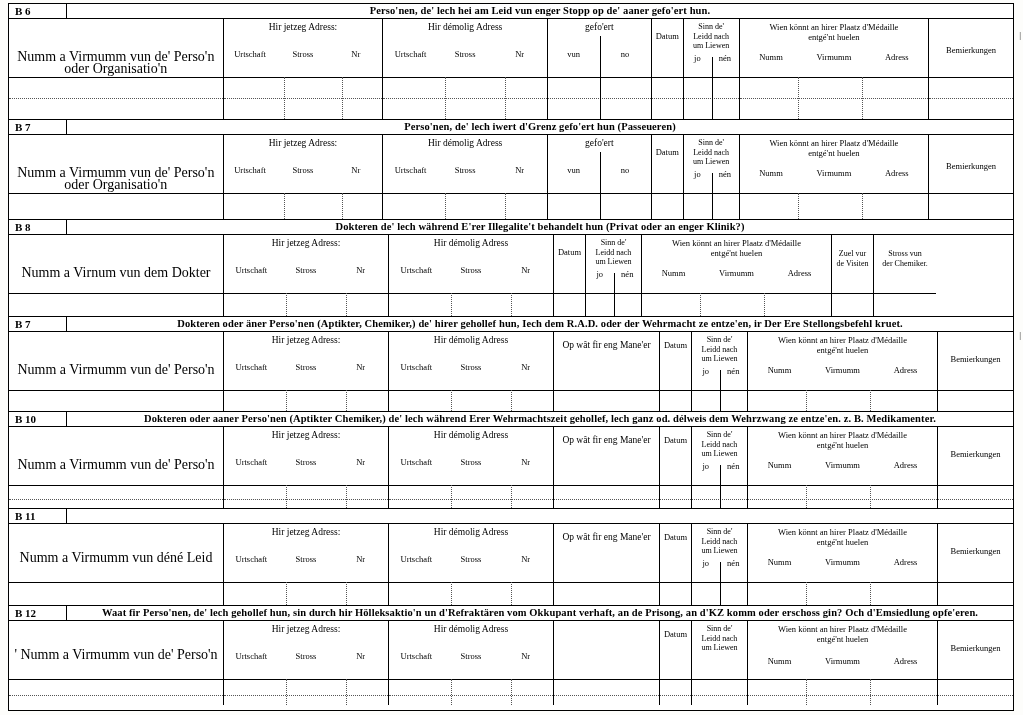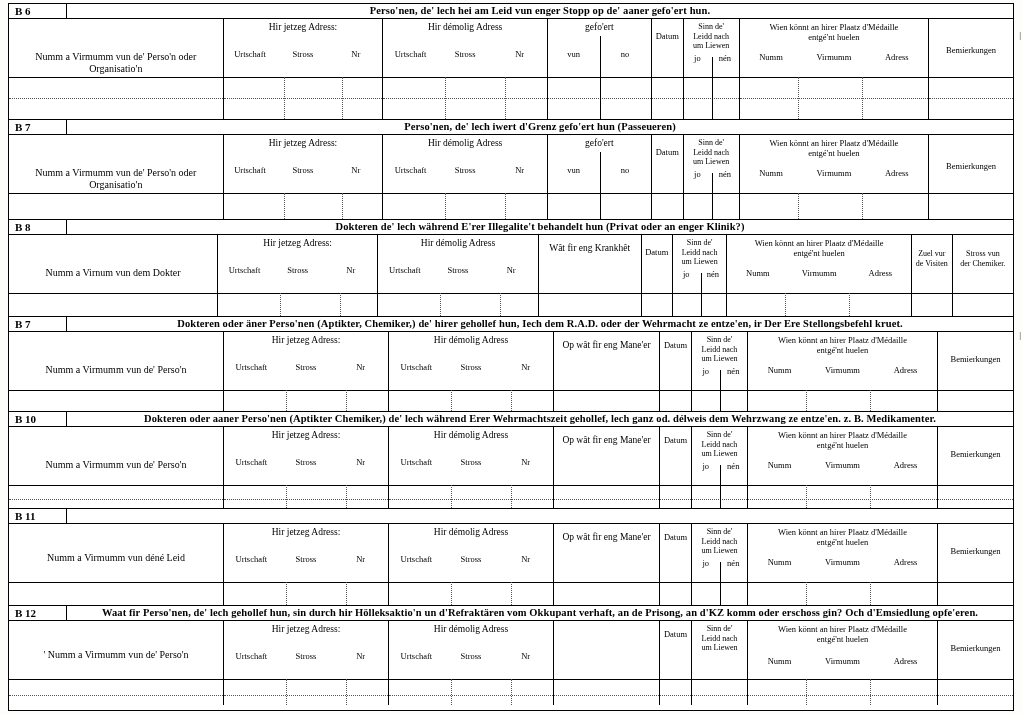--- a/index.html
+++ b/index.html
@@ -118,21 +118,21 @@
 
   .hrule {
     position: absolute;
     left: 0; right: 0;
     height: 0;
     border-top: 1px solid #000;
   }
   .hrule.dot { border-top: 1px dotted #555; }
 
   .namecol-label {
-    font-size: 10px;
+    font-size: 14px;
     text-align: center;
     line-height: 12px;
   }
   .centerv {
     position: absolute;
     left: 0; right: 0;
     text-align: center;
   }
   .edge-mark {
     position: absolute;
@@ -361,24 +361,20 @@
             <div class="subcell">Urtschaft</div>
             <div class="subcell">Stross</div>
             <div class="subcell">Nr</div>
           </div>
           <div class="hrule" style="top:58px;"></div>
           <div class="vrules">
             <div class="vrule dot" style="left:62px; top:58px;"></div>
             <div class="vrule dot" style="left:122px; top:58px;"></div>
           </div>
         </div>
-        <div class="col" style="width:106px;">
-          <div class="chead" style="padding-top:8px;">Wât fir eng Krankhêt</div>
-          <div class="hrule" style="top:58px;"></div>
-        </div>
         <div class="col" style="width:32px;">
           <div class="chead small" style="padding-top:12px;">Datum</div>
           <div class="hrule" style="top:58px;"></div>
         </div>
         <div class="col" style="width:56px;">
           <div class="chead tiny">Sinn  de'</div>
           <div class="chead tiny" style="padding-top:0;">Leidd  nach</div>
           <div class="chead tiny" style="padding-top:0;">um Liewen</div>
           <div class="subrow" style="height:14px;">
             <div class="subcell">jo</div>

